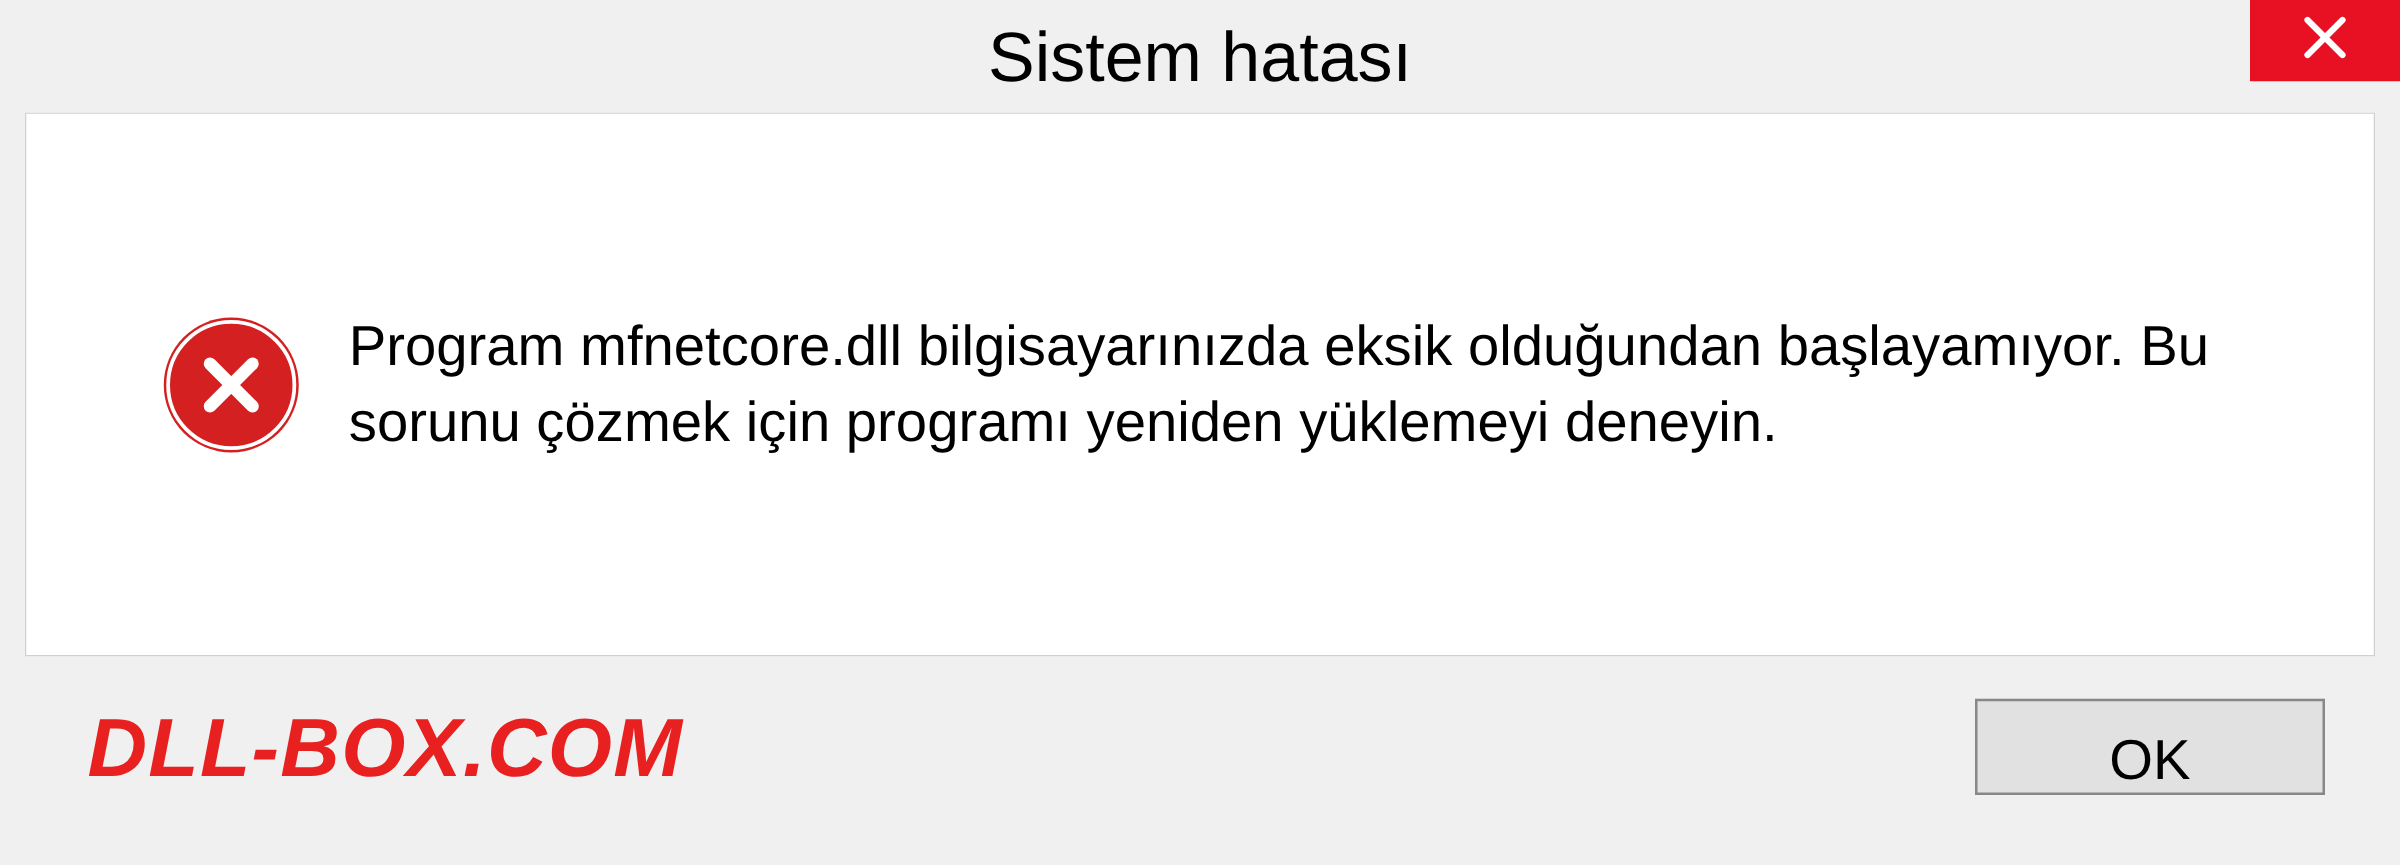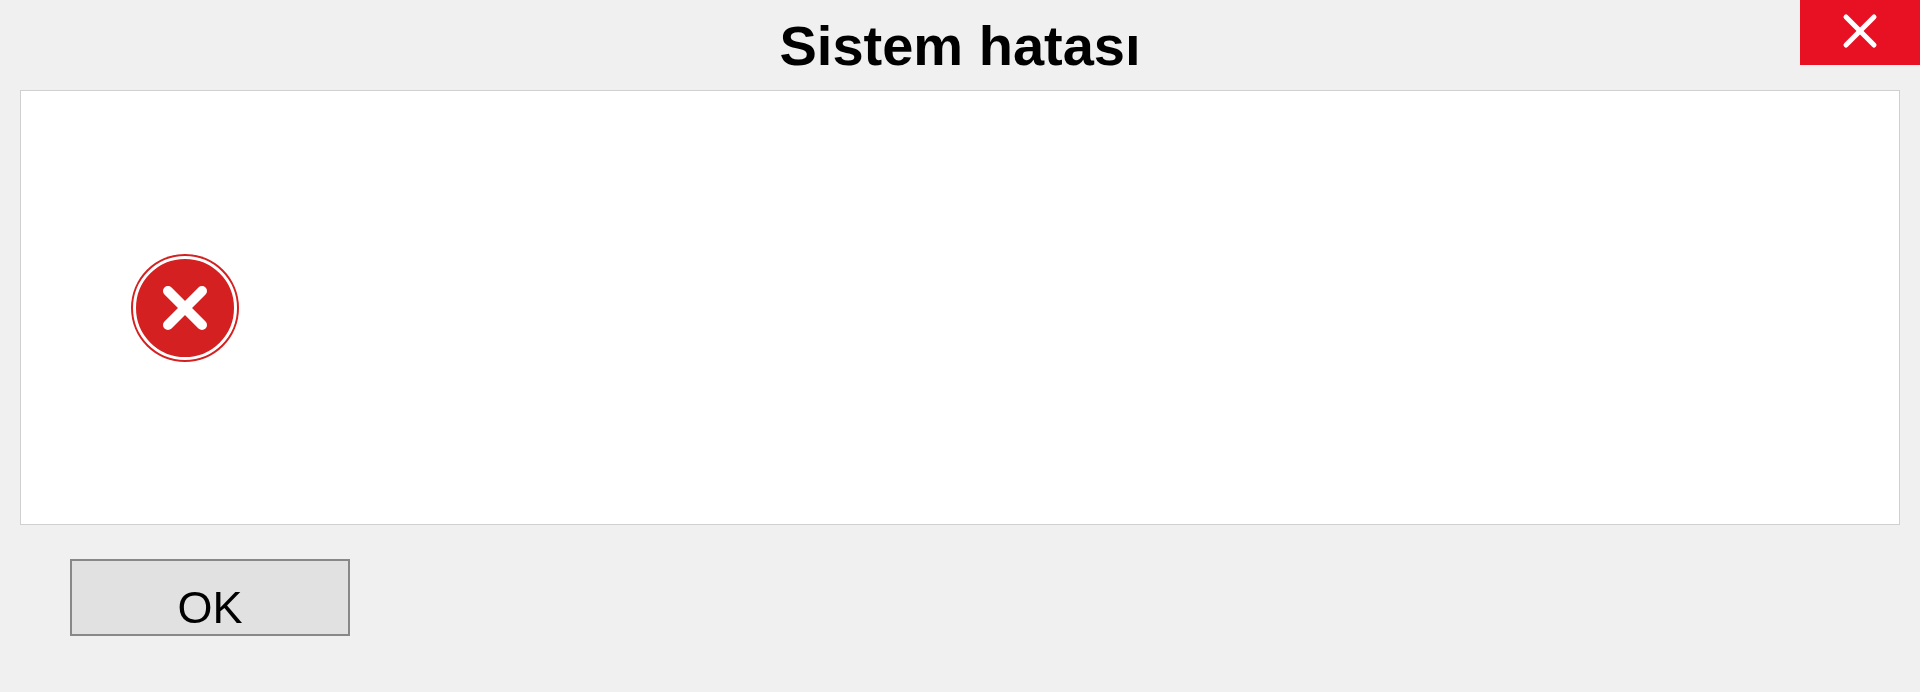--- a/index.html
+++ b/index.html
@@ -18,21 +18,21 @@
       height: 90px;
       background: #f0f0f0;
       display: flex;
       align-items: center;
       justify-content: center;
       position: relative;
     }
     .title {
       font-size: 56px;
       color: #000;
-      font-weight: 700;
+      font-weight: 400;
     }
     .close-button {
       position: absolute;
       right: 0;
       top: 0;
       width: 120px;
       height: 65px;
       background: #e81123;
       display: flex;
       align-items: center;
@@ -127,19 +127,21 @@
 
 <div class="content-area">
   <div class="error-icon-wrapper">
     <div class="error-icon">
       <svg viewBox="0 0 54 54">
         <line x1="10" y1="10" x2="44" y2="44" stroke="#fff" stroke-width="10" stroke-linecap="round"></line>
         <line x1="44" y1="10" x2="10" y2="44" stroke="#fff" stroke-width="10" stroke-linecap="round"></line>
       </svg>
     </div>
   </div>
+  <div class="message-text">Program mfnetcore.dll bilgisayarınızda eksik olduğundan başlayamıyor. Bu sorunu çözmek için programı yeniden yüklemeyi deneyin.</div>
 </div>
 
 <div class="footer">
+  <div class="watermark">DLL-BOX.COM</div>
   <div class="ok-button">
     <span>OK</span>
   </div>
 </div>
 
 </body></html>

